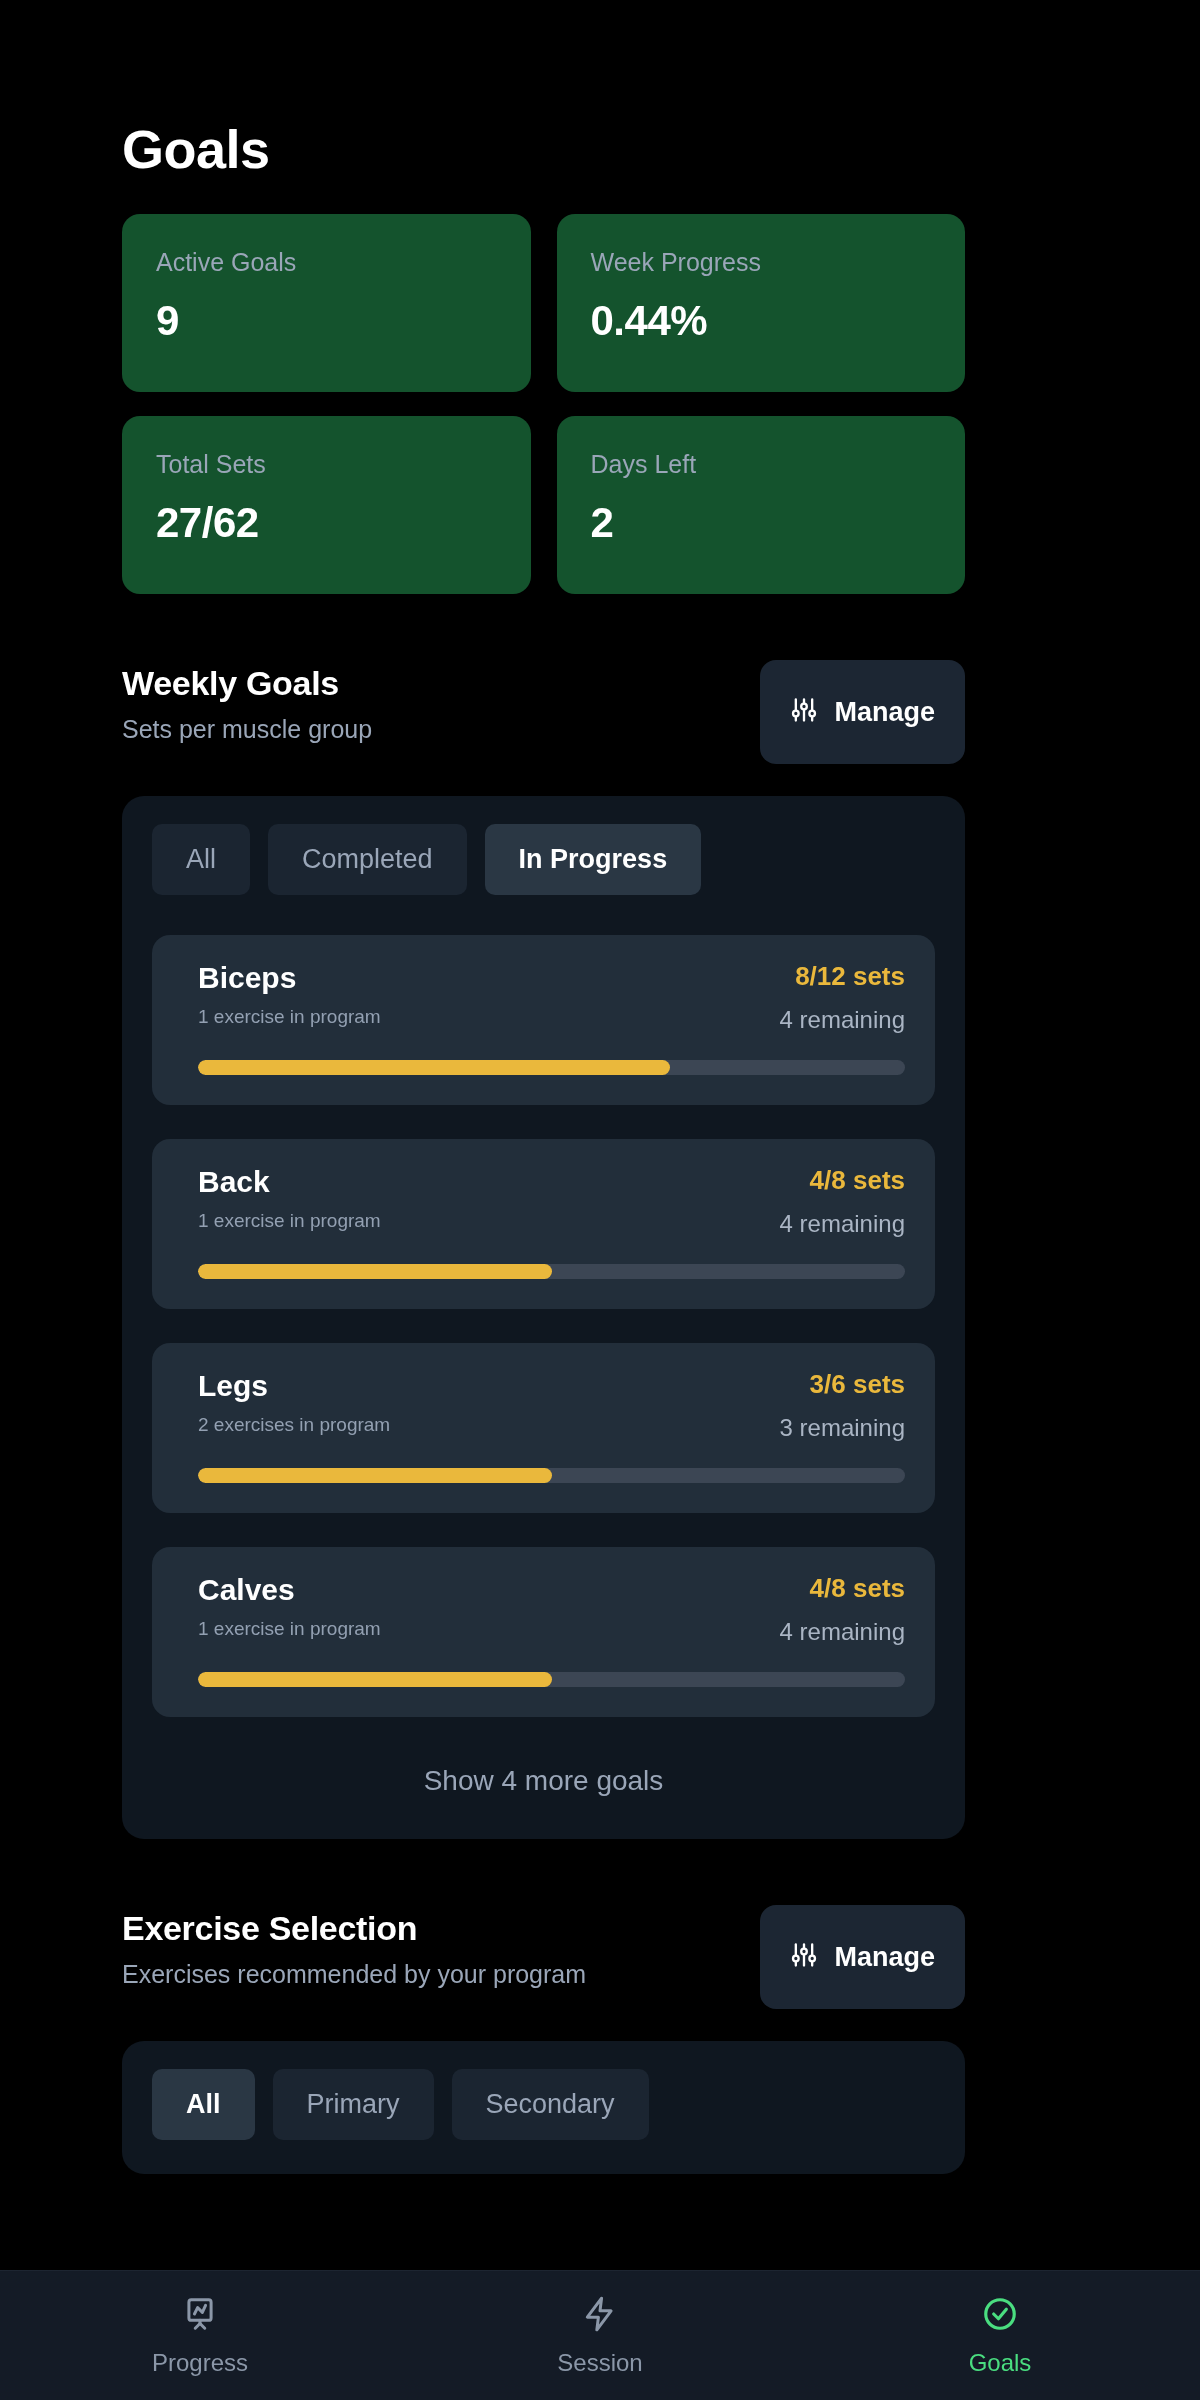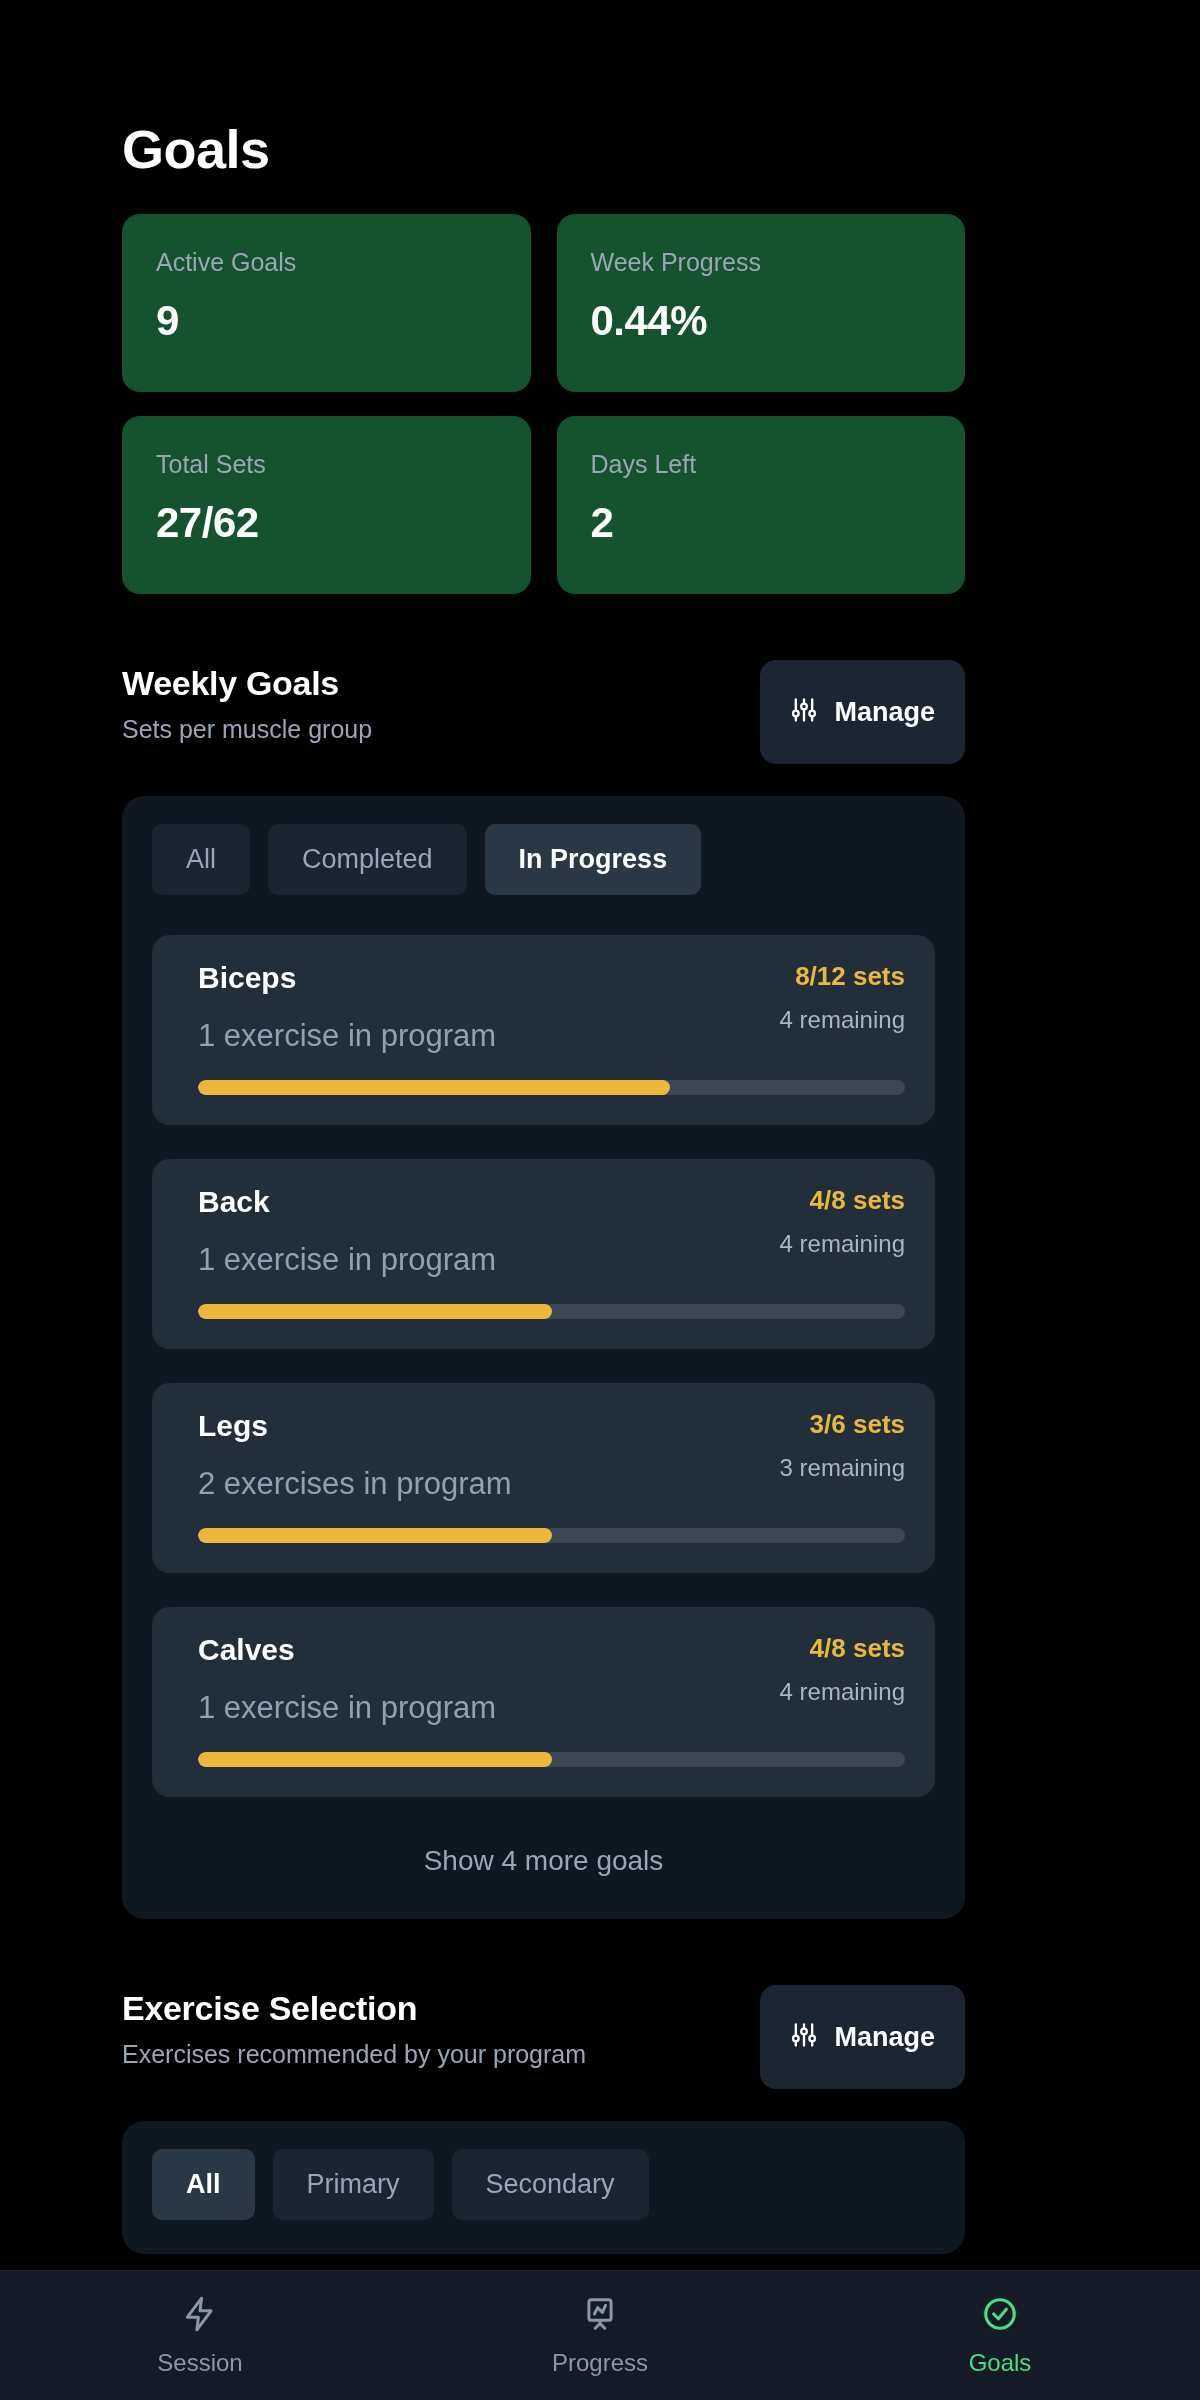--- a/index.html
+++ b/index.html
@@ -55,21 +55,21 @@
     background:#1b2531; border-radius:10px;
     padding:20px 34px; font-size:27px; color:#9aa6b8;
     cursor:pointer; white-space:nowrap;
   }
   .tab.active { background:#2a3744; color:#ffffff; font-weight:bold; }
 
   .goal-list { margin-top:40px; display:flex; flex-direction:column; gap:34px; }
   .goal-card { background:#222e3a; border-radius:18px; padding:26px 30px 30px 46px; }
   .goal-top { display:flex; justify-content:space-between; align-items:flex-start; }
   .goal-name { font-size:30px; font-weight:bold; color:#ffffff; }
-  .goal-exercises { font-size:31px; color:#93a0b2; margin-top:23px;text-align:right; }
+  .goal-exercises { font-size:19px; color:#93a0b2; margin-top:11px;text-align:right; }
   .goal-right { text-align:right; }
   .goal-sets { font-size:26px; font-weight:bold; color:#eab83c; }
   .goal-remaining { font-size:24px; color:#aab5c4; margin-top:14px; }
 
   .progress-track {
     margin-top:26px; height:15px; background:#3c4654; border-radius:10px; overflow:hidden;
   }
   .progress-fill { height:100%; background:#eab83c; border-radius:10px; }
 
   .show-more {
@@ -248,37 +248,37 @@
         <div class="tab">Secondary</div>
       </div>
     </div>
 
   </div>
 
   <div class="bottom-nav">
     <div class="nav-item">
       <span>
         <svg width="38" height="38" viewBox="0 0 24 24" fill="none" stroke="#8b97a8" stroke-width="1.9" stroke-linejoin="round" stroke-linecap="round">
-          <polygon points="13,2 4,14 11,14 10,22 19,10 12,10"></polygon>
-        </svg>
-      </span>
-      <span class="nav-label">Session</span>
-    </div>
-    <div class="nav-item">
-      <span>
-        <svg width="38" height="38" viewBox="0 0 24 24" fill="none" stroke="#8b97a8" stroke-width="1.9" stroke-linejoin="round" stroke-linecap="round">
           <rect x="5" y="3" width="14" height="13" rx="1.5"></rect>
           <polyline points="8.5,12 10.5,8 13.5,11 15.5,6.5"></polyline>
           <line x1="12" y1="16" x2="12" y2="18"></line>
           <line x1="12" y1="18" x2="9" y2="21"></line>
           <line x1="12" y1="18" x2="15" y2="21"></line>
         </svg>
       </span>
       <span class="nav-label">Progress</span>
     </div>
+    <div class="nav-item">
+      <span>
+        <svg width="38" height="38" viewBox="0 0 24 24" fill="none" stroke="#8b97a8" stroke-width="1.9" stroke-linejoin="round" stroke-linecap="round">
+          <polygon points="13,2 4,14 11,14 10,22 19,10 12,10"></polygon>
+        </svg>
+      </span>
+      <span class="nav-label">Session</span>
+    </div>
     <div class="nav-item active">
       <span>
         <svg width="38" height="38" viewBox="0 0 24 24" fill="none" stroke="#4ade80" stroke-width="2" stroke-linejoin="round" stroke-linecap="round">
           <circle cx="12" cy="12" r="9"></circle>
           <polyline points="8,12 11,15 16,9"></polyline>
         </svg>
       </span>
       <span class="nav-label">Goals</span>
     </div>
   </div>

